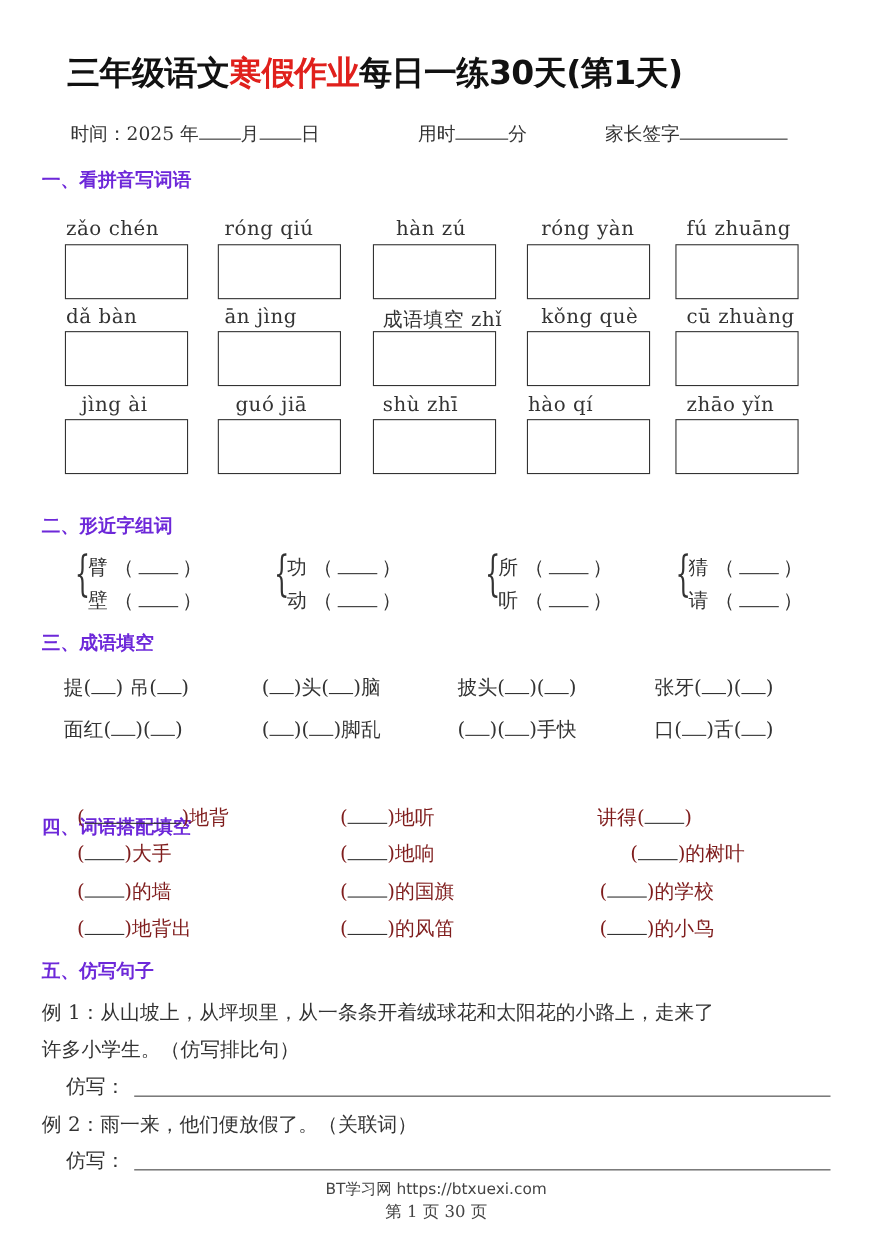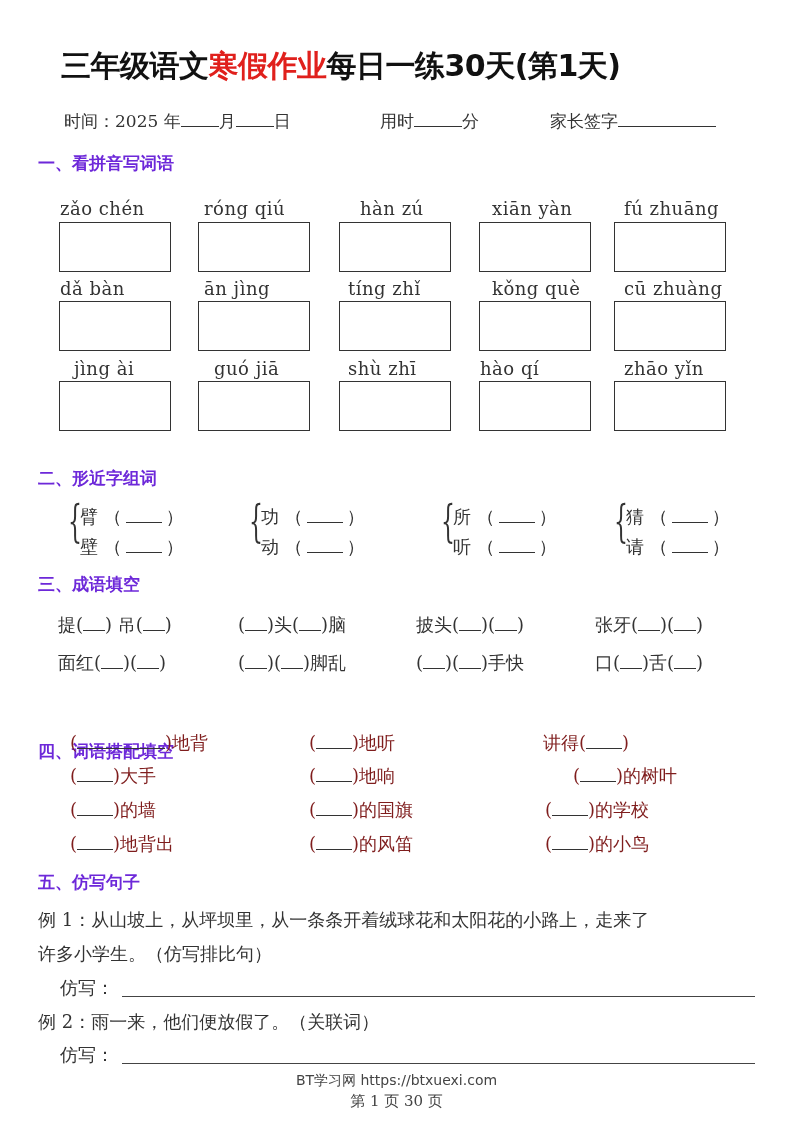--- a/index.html
+++ b/index.html
@@ -45,30 +45,30 @@
 <div class="abs sec" style="top:152px;">一、看拼音写词语</div>
 
 <div>
 
   <div class="abs py" style="top:198px;left:60px;">zǎo chén</div>
   <div class="box" style="top:222px;left:59px;"></div>
   <div class="abs py" style="top:198px;left:204px;">róng qiú</div>
   <div class="box" style="top:222px;left:198px;"></div>
   <div class="abs py" style="top:198px;left:360px;">hàn zú</div>
   <div class="box" style="top:222px;left:339px;"></div>
-  <div class="abs py" style="top:198px;left:492px;">xiān yàn</div>
+  <div class="abs py" style="top:198px;left:492px;">róng yàn</div>
   <div class="box" style="top:222px;left:479px;"></div>
   <div class="abs py" style="top:198px;left:624px;">fú zhuāng</div>
   <div class="box" style="top:222px;left:614px;"></div>
 
   <div class="abs py" style="top:278px;left:60px;">dǎ bàn</div>
   <div class="box" style="top:301px;left:59px;"></div>
   <div class="abs py" style="top:278px;left:204px;">ān jìng</div>
   <div class="box" style="top:301px;left:198px;"></div>
-  <div class="abs py" style="top:278px;left:348px;">tíng zhǐ</div>
+  <div class="abs py" style="top:278px;left:348px;">成语填空 zhǐ</div>
   <div class="box" style="top:301px;left:339px;"></div>
   <div class="abs py" style="top:278px;left:492px;">kǒng què</div>
   <div class="box" style="top:301px;left:479px;"></div>
   <div class="abs py" style="top:278px;left:624px;">cū zhuàng</div>
   <div class="box" style="top:301px;left:614px;"></div>
 
   <div class="abs py" style="top:358px;left:74px;">jìng ài</div>
   <div class="box" style="top:381px;left:59px;"></div>
   <div class="abs py" style="top:358px;left:214px;">guó jiā</div>
   <div class="box" style="top:381px;left:198px;"></div>

